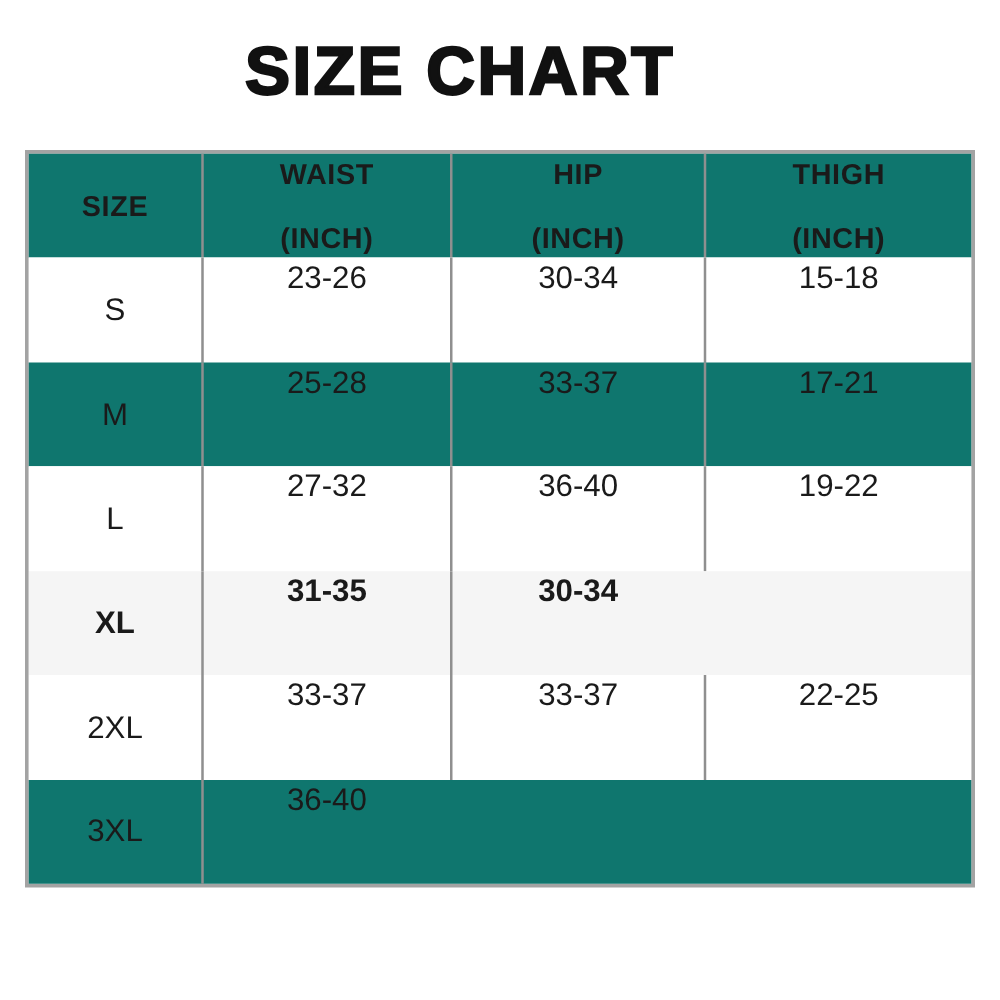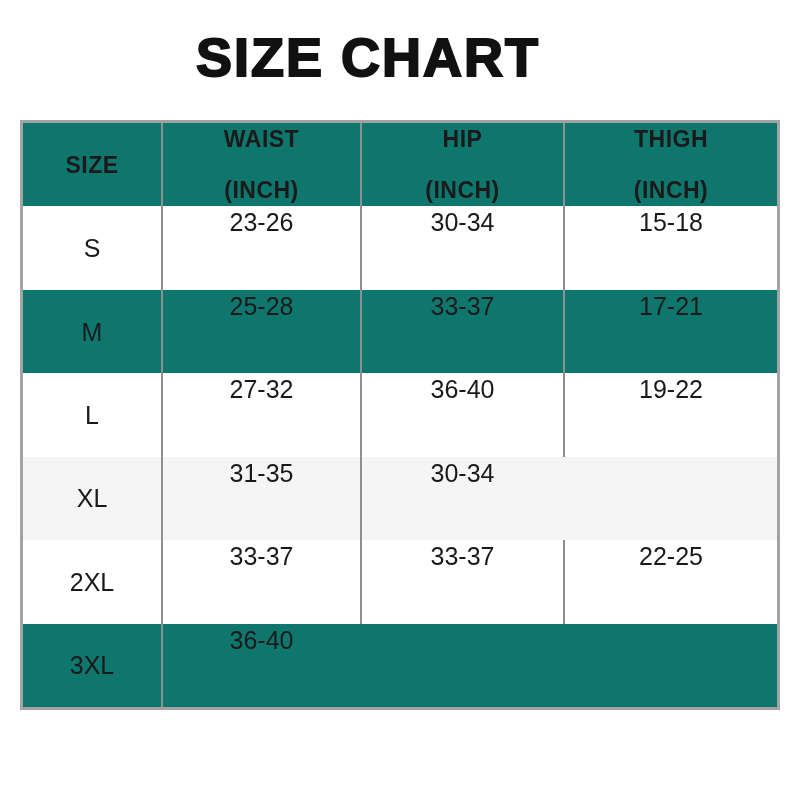--- a/index.html
+++ b/index.html
@@ -41,21 +41,21 @@
     align-items: center;
     justify-content: center;
     font-size: 25px;
     line-height: 32px;
     text-align: center;
   }
   .row .cell + .cell { border-left: 2px solid #8f8f8f; justify-content: space-between; }
   .header .cell { font-weight: bold; font-size: 23px; letter-spacing: 0.5px; }
   .h-unit:empty { display: none; }
   .bg-gray  { background: #0f766e; }
-  .bg-light { background: #f5f5f5; }
+  .bg-light { background: #f5f5f5; font-weight: bold; }
   .bg-white { background: #ffffff; }
 </style>
 </head>
 <body>
 
 <h1 class="title">SIZE CHART</h1>
 
 <div class="chart">
 
   <div class="row header bg-gray">

